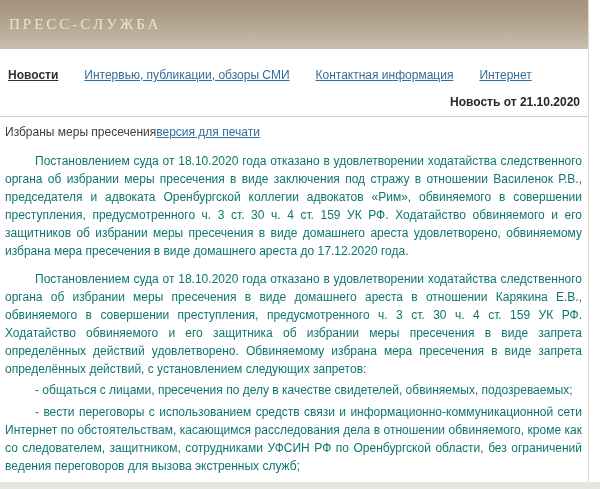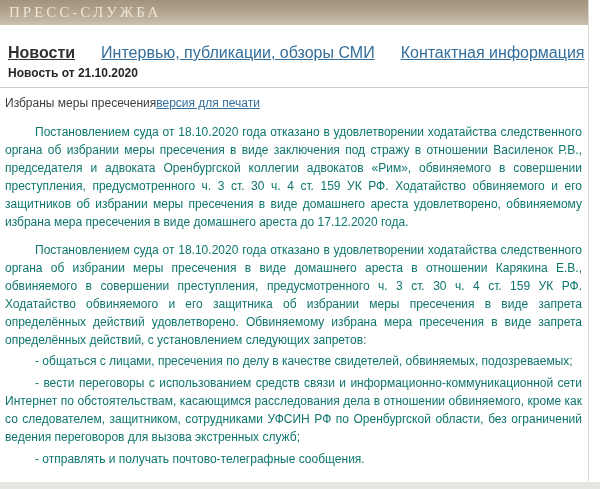--- a/index.html
+++ b/index.html
@@ -15,47 +15,48 @@
     width: 600px; height: 489px;
     background: #ffffff;
   }
   .frame {
     width: 589px; height: 482px;
     border-right: 1px solid #d9d9cf;
     background: #ffffff;
   }
   
   .masthead {
-    height: 25px;
+    height: 49px;
     background: linear-gradient(to bottom, #a2937d 0%, #af9f89 35%, #bcb09c 70%, #cbc0ae 100%);
     display: flex; align-items: center;
     padding-left: 9px;
   }
   .masthead-title {
     font-family: "Liberation Serif", serif;
     font-size: 15px;
     letter-spacing: 3px;
     color: #ece4d2;
   }
   
   .tabs {
     display: flex;
     gap: 26px;
     padding: 19px 8px 0 8px;
-    font-size: 16px;
+    font-size: 12px;
     white-space: nowrap;
   }
   .tab { text-decoration: underline; cursor: pointer; }
   .tab.active { color: #303030; font-weight: bold; }
   .tab.link { color: #336e9c; }
   .subheader {
-    padding: 4px 8px 7px 8px;
+    padding: 13px 8px 7px 8px;
     font-size: 12px;
     font-weight: bold;
     color: #262626;
+    text-align: right;
   }
   
   .article {
     border-top: 1px solid #cdcdc4;
     padding: 5px 6px 0 5px;
   }
   .article-head {
     display: flex;
     justify-content: flex-start;
     align-items: baseline;

